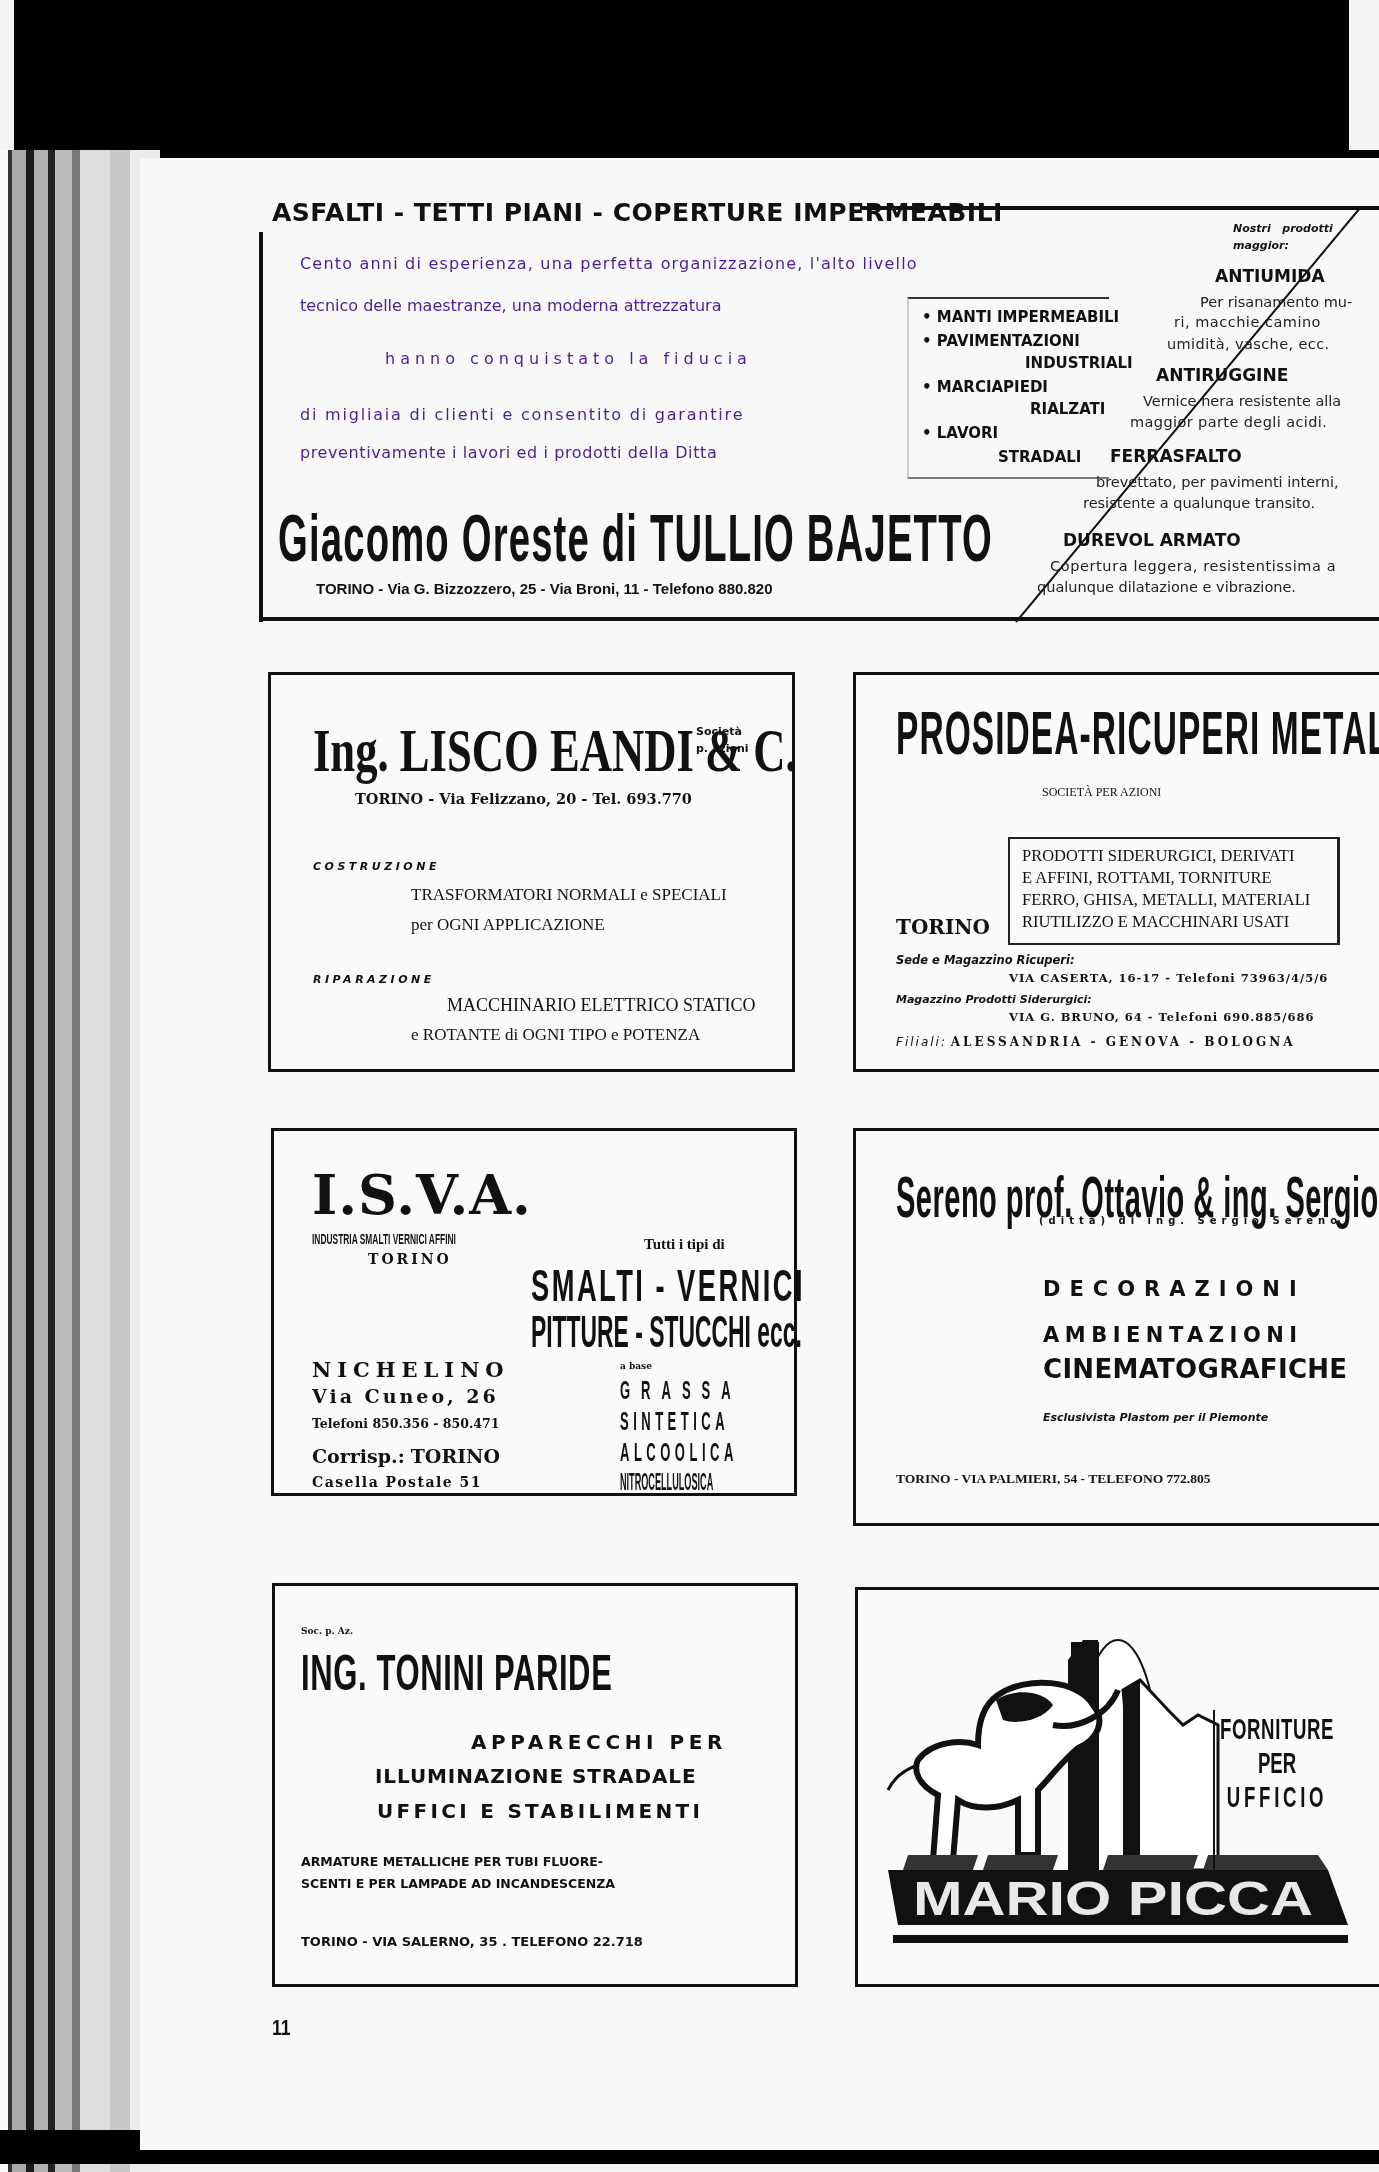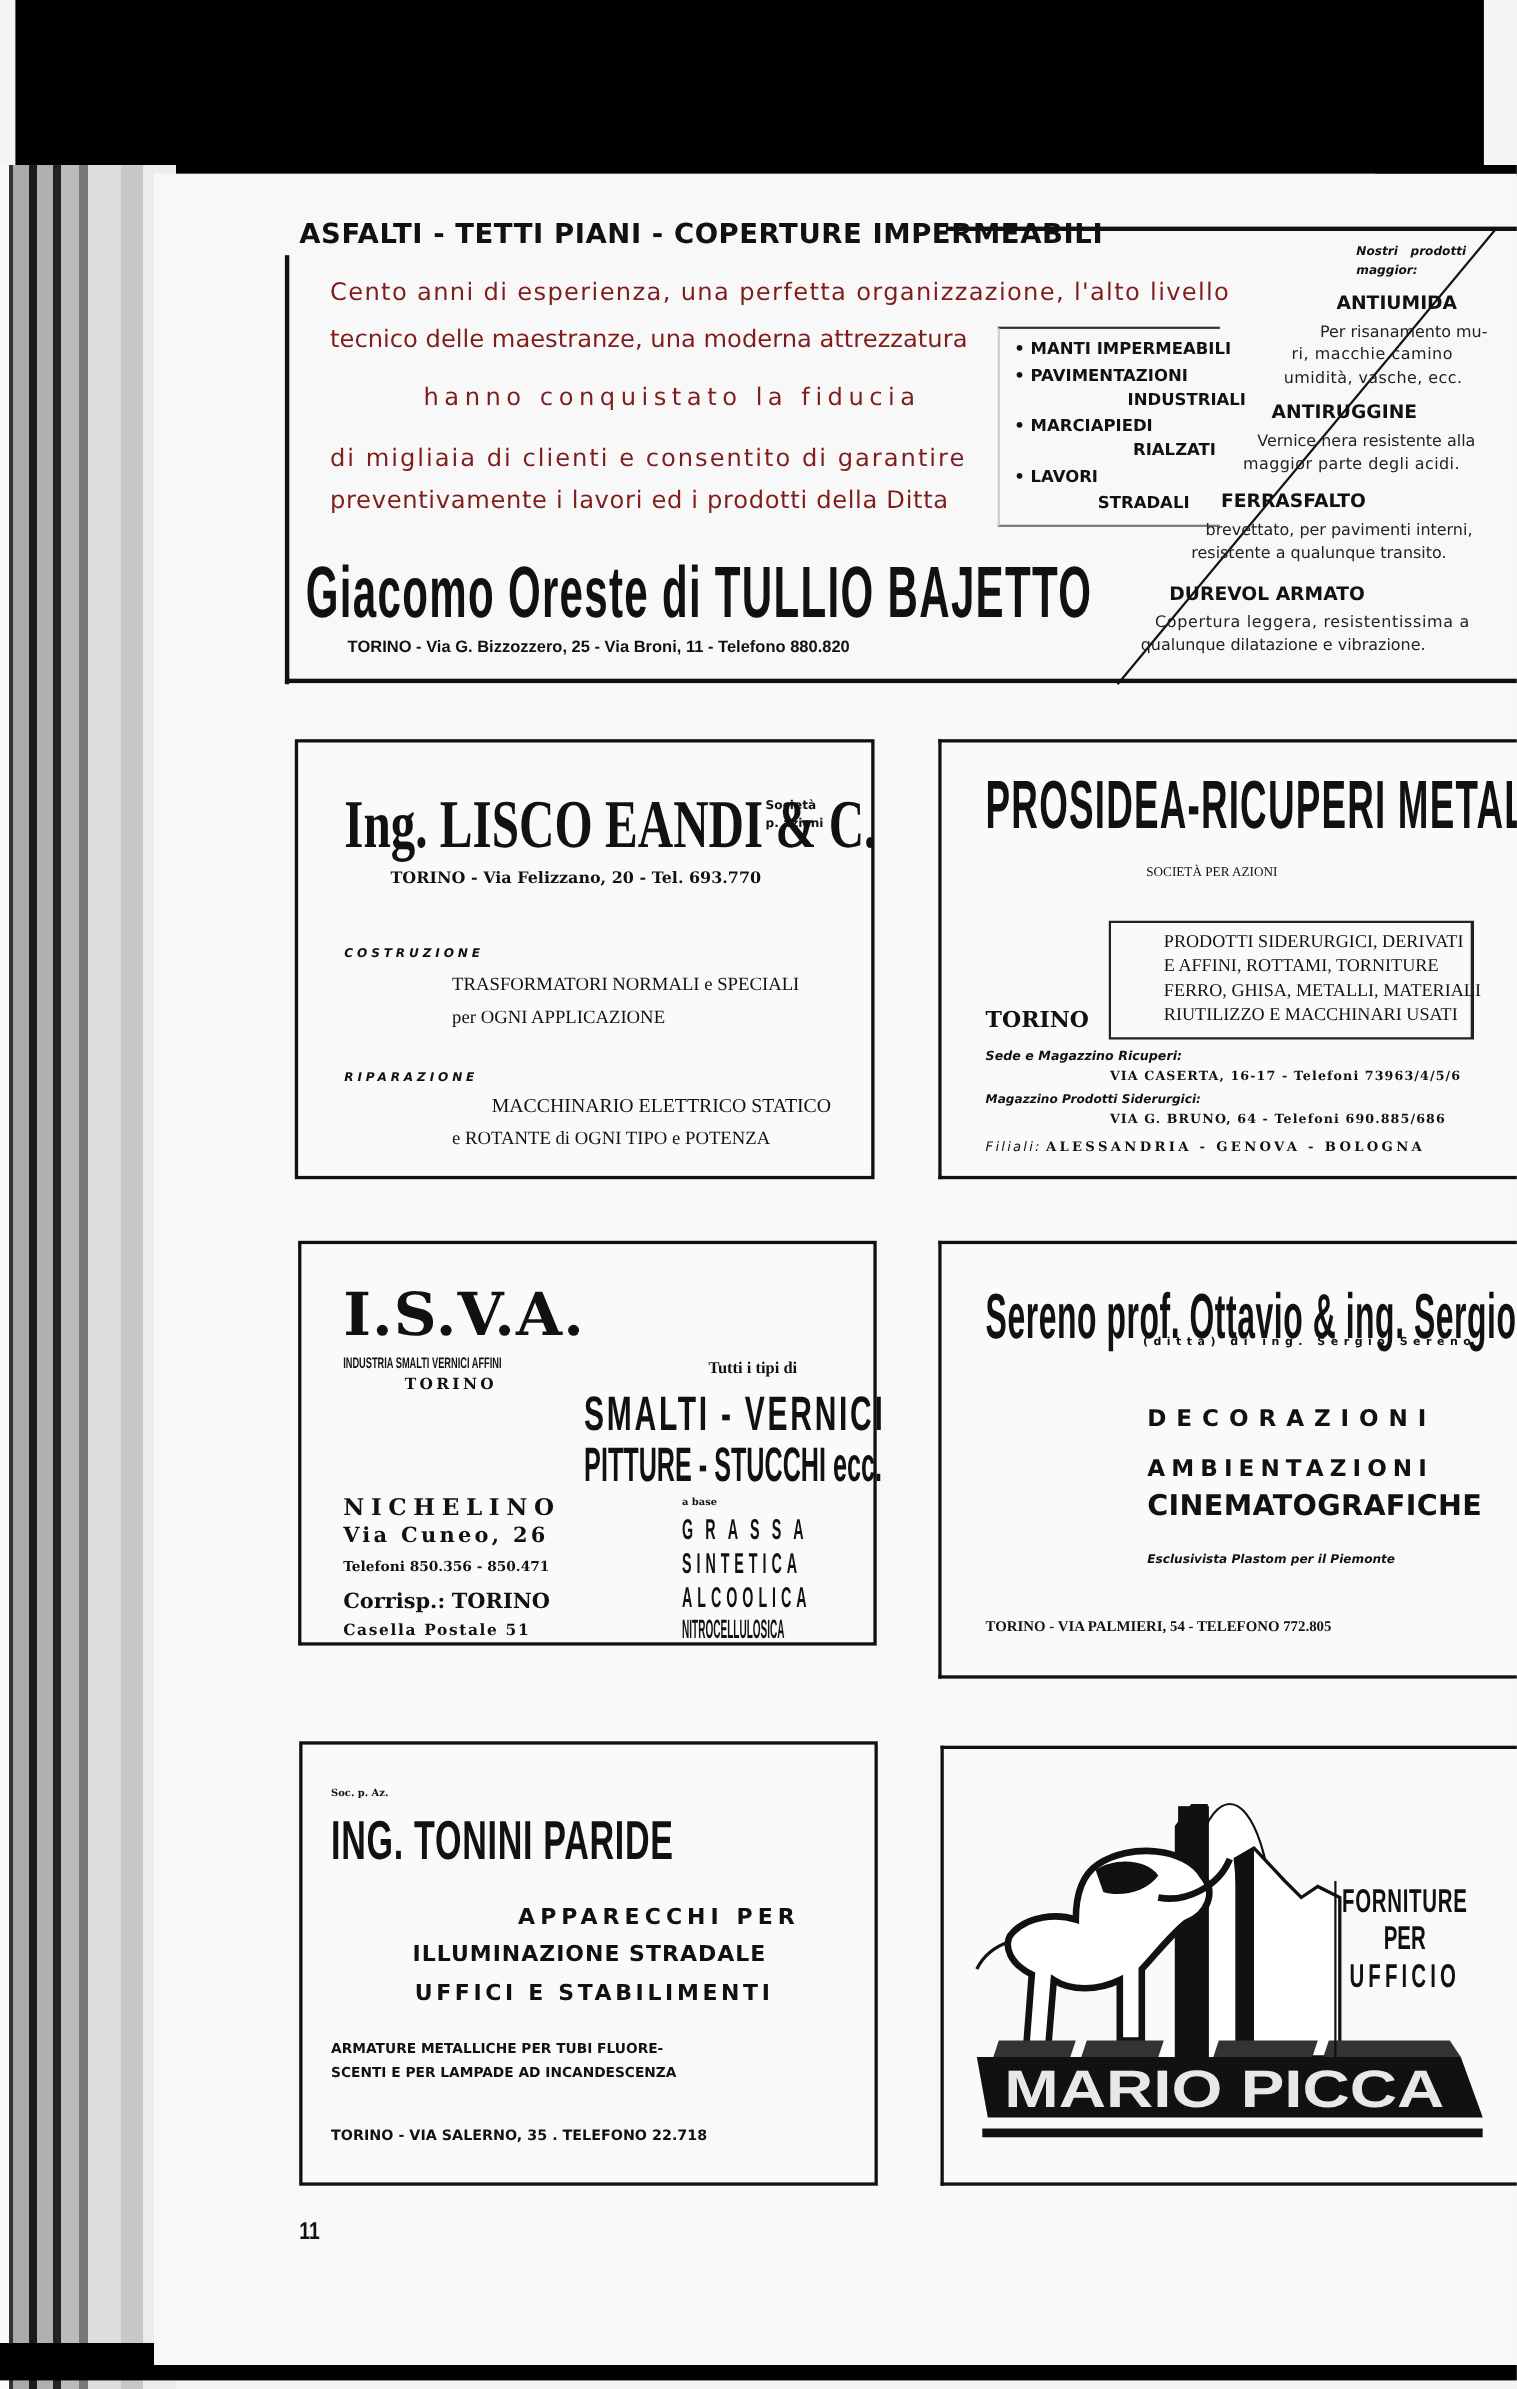--- a/index.html
+++ b/index.html
@@ -18,21 +18,21 @@
     .page { position: absolute; left: 140px; top: 158px; width: 1239px; height: 1992px; background: #f8f8f8; }
 
     .abs { position: absolute; }
     .ad-box { position: absolute; border: 3px solid #111; box-sizing: border-box; background: #fafafa; }
 
     
     .top-title { position: absolute; left: 272px; top: 198px; font-family: "DejaVu Sans", sans-serif; font-weight: 900; font-size: 25px; letter-spacing: 0.5px; }
     .top-rule { position: absolute; left: 860px; top: 206px; width: 519px; height: 4px; background: #111; }
     .top-left-rule { position: absolute; left: 259px; top: 232px; width: 4px; height: 390px; background: #111; }
     .top-bottom-rule { position: absolute; left: 259px; top: 617px; width: 1120px; height: 4px; background: #111; }
-    .intro { position: absolute; left: 300px; font-family: "DejaVu Sans", sans-serif; font-size: 22px; color: #7f1d1d; white-space: nowrap; }
+    .intro { position: absolute; left: 300px; font-family: "DejaVu Sans", sans-serif; font-size: 16px; color: #4c1d95; white-space: nowrap; }
     .list-box { position: absolute; left: 907px; top: 297px; width: 200px; height: 178px; border-top: 2px solid #333; border-left: 2px solid #ccc; border-bottom: 2px solid #777; }
     .list-item { position: absolute; font-family: "DejaVu Sans", sans-serif; font-weight: bold; font-size: 15px; white-space: nowrap; }
     .spec-head { position: absolute; font-family: "DejaVu Sans", sans-serif; font-weight: bold; font-size: 17px; white-space: nowrap; }
     .spec-text { position: absolute; font-family: "DejaVu Sans", sans-serif; font-size: 14.5px; white-space: nowrap; color: #222; }
     .nostri { position: absolute; left: 1233px; top: 220px; font-style: italic; font-weight: 900; font-size: 11px; line-height: 17px; }
     .bajetto { position: absolute; left: 278px; top: 500px; font-family: "Liberation Sans", sans-serif; font-weight: 900; font-size: 66px; transform: scaleX(0.58); transform-origin: left top; white-space: nowrap; letter-spacing: 2px; }
     .bajetto-addr { position: absolute; left: 316px; top: 580px; font-family: "Liberation Sans", sans-serif; font-weight: 900; font-size: 15px; white-space: nowrap; }
 
     .condensed { font-family: "Liberation Sans", sans-serif; font-weight: 900; transform-origin: left top; white-space: nowrap; display: inline-block; }
     .serif { font-family: "Liberation Serif", serif; }
@@ -112,21 +112,21 @@
   <div class="abs serif nowrap" style="left:140px; top:240px; font-size:17px;">per OGNI APPLICAZIONE</div>
   <div class="abs nowrap" style="left:42px; top:298px; font-family:'DejaVu Sans',sans-serif; font-weight:900; font-style:italic; font-size:11px; letter-spacing:3.5px;">RIPARAZIONE</div>
   <div class="abs serif nowrap" style="left:140px; top:320px; font-size:18px;margin-left:36px;">MACCHINARIO  ELETTRICO  STATICO</div>
   <div class="abs serif nowrap" style="left:140px; top:350px; font-size:17px;">e ROTANTE di OGNI TIPO e POTENZA</div>
 </div>
 
 <div class="ad-box" style="left:853px; top:672px; width:526px; height:400px; border-right:none;">
   <div class="abs condensed" style="left:40px; top:22px; font-size:62px; transform:scaleX(0.54); letter-spacing:2px;">PROSIDEA-RICUPERI METALLICI</div>
   <div class="abs serif nowrap" style="left:186px; top:110px; font-size:12px;">SOCIETÀ PER AZIONI</div>
   <div class="abs" style="left:152px; top:162px; width:327px; height:104px; border:2px solid #222; border-right-width:3px;">
-    <div class="abs serif nowrap" style="left:12px; top:6px; font-size:16.5px; line-height:22px;margin-left:36px;">
+    <div class="abs serif nowrap" style="left:12px; top:6px; font-size:16.5px; line-height:22px;">
       <div>PRODOTTI SIDERURGICI, DERIVATI</div>
       <div>E AFFINI, ROTTAMI, TORNITURE</div>
       <div>FERRO, GHISA, METALLI, MATERIALI</div>
       <div>RIUTILIZZO E MACCHINARI USATI</div>
     </div>
   </div>
   <div class="abs slab nowrap" style="left:40px; top:240px; font-size:20px; font-weight:900;">TORINO</div>
   <div class="abs nowrap" style="left:40px; top:278px; font-family:'DejaVu Sans',sans-serif; font-style:italic; font-weight:900; font-size:11.5px;">Sede e Magazzino Ricuperi:</div>
   <div class="abs slab nowrap" style="left:153px; top:296px; font-size:11.5px; letter-spacing:1px;">VIA CASERTA, 16-17 - Telefoni 73963/4/5/6</div>
   <div class="abs nowrap" style="left:40px; top:318px; font-family:'DejaVu Sans',sans-serif; font-style:italic; font-weight:900; font-size:11px;">Magazzino Prodotti Siderurgici:</div>

